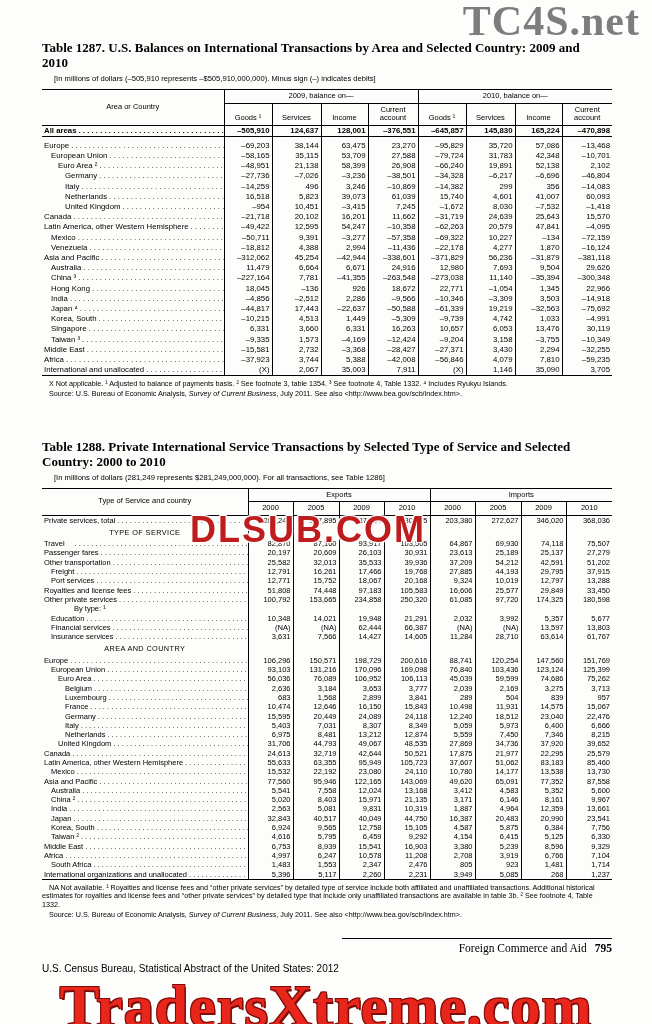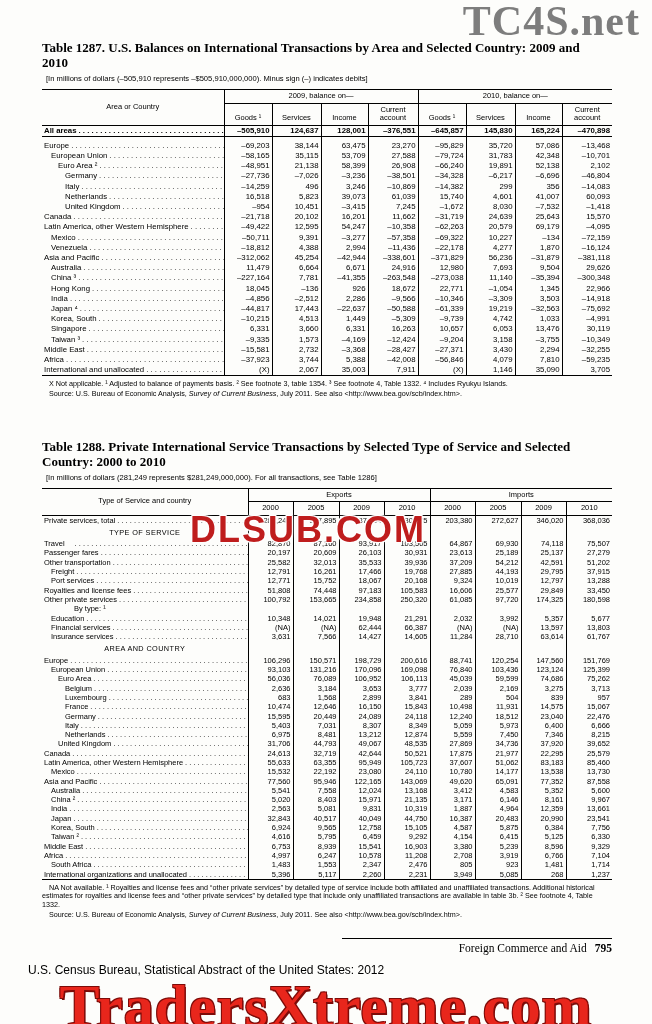--- a/index.html
+++ b/index.html
@@ -9,21 +9,21 @@
   
   .wm-top{position:absolute;top:0;right:12px;font-family:"Liberation Serif",serif;font-weight:700;font-size:42px;line-height:1;color:#737373;opacity:.92;letter-spacing:1px;z-index:6;}
   .wm-mid{position:absolute;top:512px;left:190px;font-size:36px;font-weight:800;color:#bf1d1d;letter-spacing:2px;z-index:6;line-height:1;
     text-shadow:-1px -1px 0 #fff,1px -1px 0 #fff,-1px 1px 0 #fff,1px 1px 0 #fff,0 0 4px #fff;}
   .wm-bottom{position:absolute;top:976px;left:50%;transform:translateX(-50%);font-family:"Liberation Serif",serif;font-weight:700;font-size:60px;line-height:1;color:#e8261c;text-decoration:underline;letter-spacing:1px;z-index:6;white-space:nowrap;
     text-shadow:1.5px 1.5px 0 #7d0b08,-1px -1px 0 #7d0b08,1px -1px 0 #7d0b08,-1px 1px 0 #7d0b08;}
 
   
   .tbl-title{font-family:"Liberation Serif",serif;font-weight:700;font-size:13px;line-height:15px;max-width:545px;margin:0 0 4px 0;}
   .tbl-title.t2{margin-top:40px;}
-  .tbl-note{font-size:7.6px;line-height:9px;margin:0 0 6px 4px;}
+  .tbl-note{font-size:7.6px;line-height:9px;margin:0 0 6px 12px;}
 
   
   table.stat{border-collapse:collapse;table-layout:fixed;width:570px;border-top:1.4px solid #000;border-bottom:1.4px solid #000;}
   .stat th{font-weight:400;}
   .stat thead th{border-bottom:1px solid #000;text-align:center;font-size:7.5px;line-height:8.5px;padding:2px 1px;}
   .stat thead th.stubhead{vertical-align:middle;}
   .stat thead th.group{border-left:1px solid #000;}
   .stat thead th.sub{border-left:1px solid #000;vertical-align:bottom;}
   .stat td{padding:0;}
   .stat td.num{border-left:1px solid #000;text-align:right;padding-right:2px;white-space:nowrap;overflow:hidden;}
@@ -40,21 +40,21 @@
   .stat td.section{text-align:center;font-size:7.3px;letter-spacing:.4px;padding:3px 0 2px;}
 
   .footnotes{margin-top:4px;max-width:570px;}
   .footnotes p{font-size:7.2px;line-height:8.6px;margin:0 0 1px 0;text-indent:7px;}
 
   
   .folio{position:absolute;top:938px;right:40px;width:270px;text-align:right;}
   .folio-rule{border-top:1px solid #000;margin-bottom:3px;}
   .folio-text{font-family:"Liberation Serif",serif;font-size:11.5px;}
   .folio-text .pg{font-weight:700;margin-left:8px;}
-  .credit{position:absolute;top:963px;left:28px;font-size:12px;}
+  .credit{position:absolute;top:963px;left:42px;font-size:10px;}
 </style>
 </head>
 <body>
 
 <div class="page">
 
   <div class="wm-top">TC4S.net</div>
 
   <h2 class="tbl-title t1">Table 1287. U.S. Balances on International Transactions by Area and Selected Country: 2009 and 2010</h2>
   <div class="tbl-note">[In millions of dollars (–505,910 represents –$505,910,000,000). Minus sign (–) indicates debits]</div>
@@ -239,21 +239,21 @@
               <span class="lbl">Latin America, other Western Hemisphere</span>
               <span class="leader"> . . . . . . . . . . . . . . . . . . . . . . . . . . . . . . . . . . . . . . . . . . . . . . . . . . . . . . . . . . . . . . . . . . . . . . . . . . . . . . . . . . . . . . . . . .</span>
             </div>
           </td>
           <td class="num">–49,422</td>
           <td class="num">12,595</td>
           <td class="num">54,247</td>
           <td class="num">–10,358</td>
           <td class="num">–62,263</td>
           <td class="num">20,579</td>
-          <td class="num">69,179</td>
+          <td class="num">47,841</td>
           <td class="num">–4,095</td>
         </tr>
         <tr>
           <td class="stub">
             <div class="lblwrap" style="padding-left: 9px;">
               <span class="lbl">Mexico</span>
               <span class="leader"> . . . . . . . . . . . . . . . . . . . . . . . . . . . . . . . . . . . . . . . . . . . . . . . . . . . . . . . . . . . . . . . . . . . . . . . . . . . . . . . . . . . . . . . . . .</span>
             </div>
           </td>
           <td class="num">–50,711</td>

